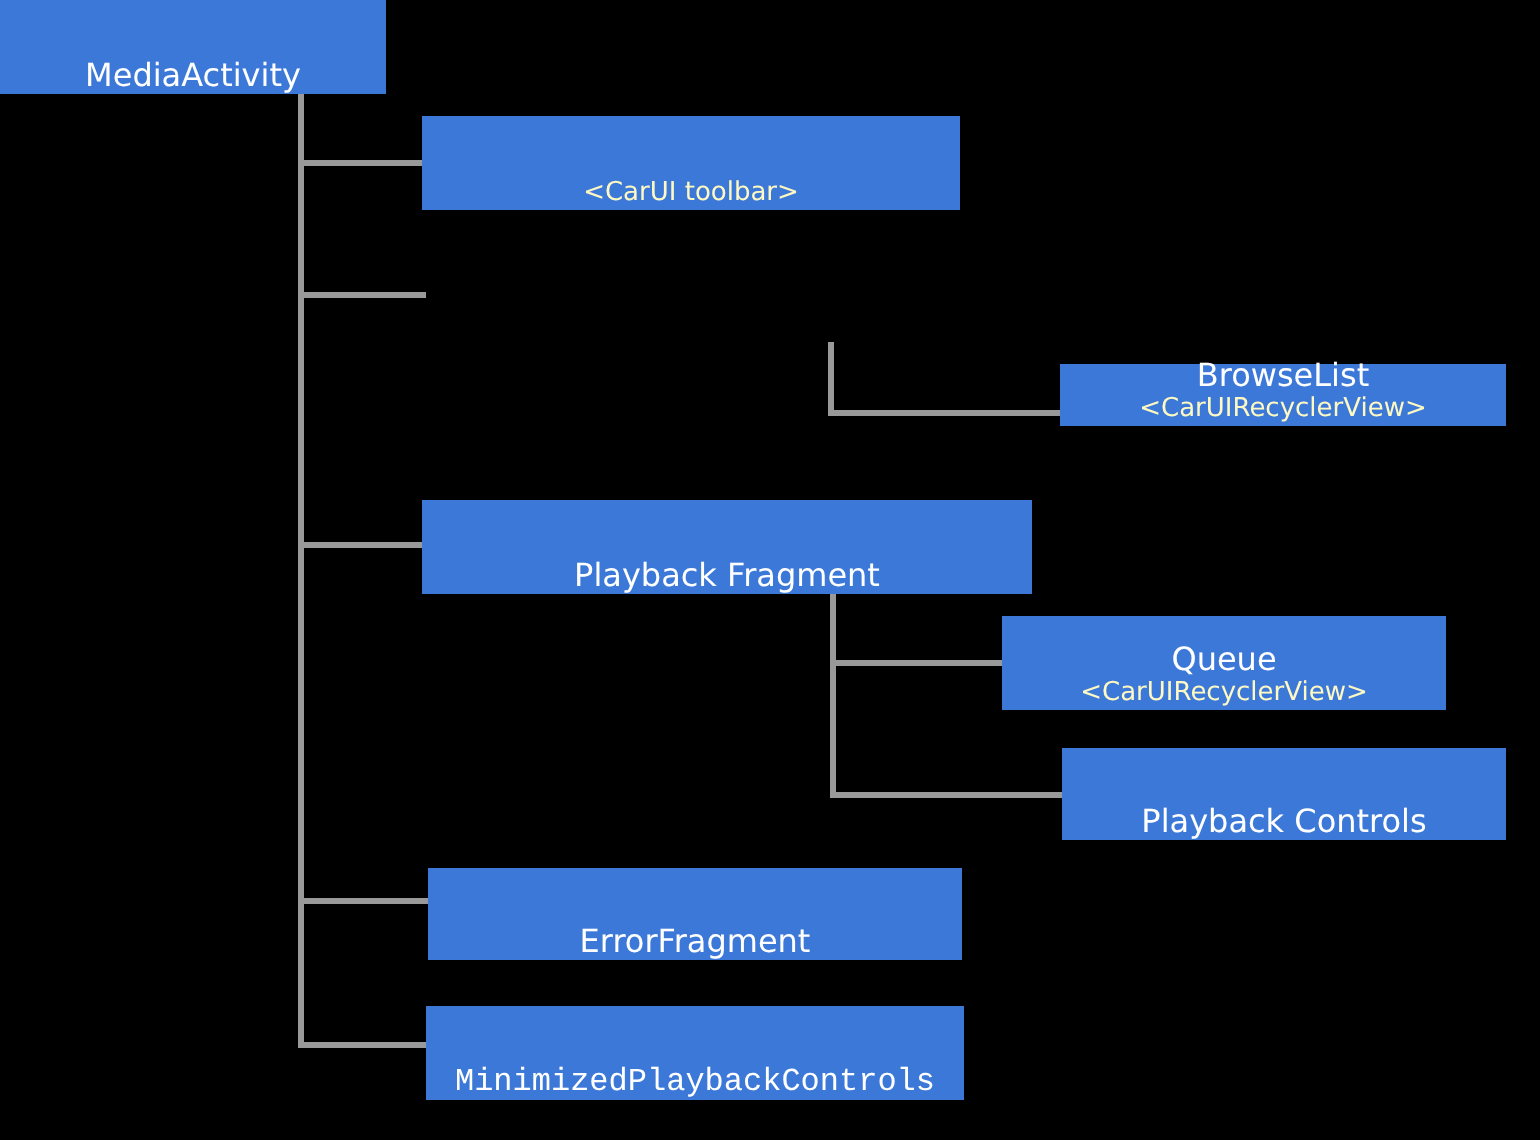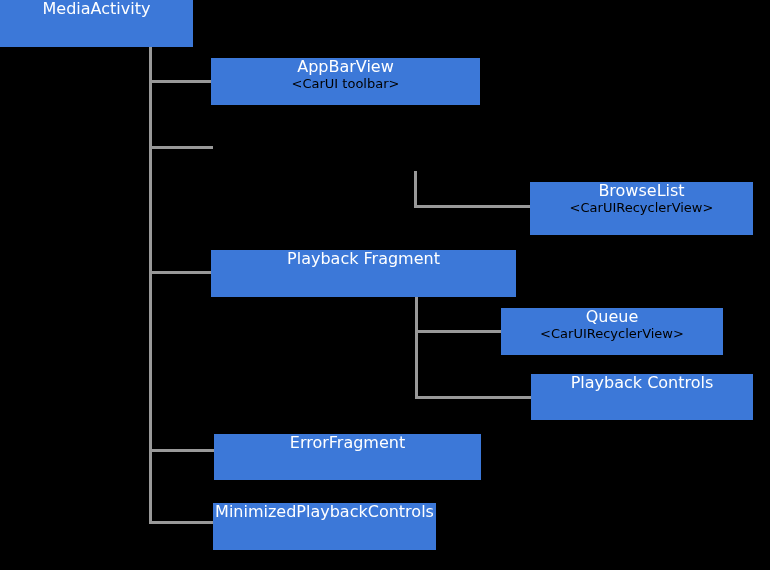--- a/index.html
+++ b/index.html
@@ -15,53 +15,53 @@
     overflow: hidden;
     font-family: "DejaVu Sans", sans-serif;
   }
   .node {
     position: absolute;
     background: #3c78d8;
     color: #ffffff;
     display: flex;
     flex-direction: column;
     align-items: center;
-    justify-content: flex-start;
+    justify-content: flex-end;
     box-sizing: border-box;
     text-align: center;
     line-height: 1.15;
   }
   .node-title {
     font-size: 16px;
     color: #ffffff;
     white-space: nowrap;
   }
   .node-sub {
     font-size: 13px;
-    color: #000000;
+    color: #fef9c3;
     white-space: nowrap;
     margin-top: 1px;
   }
   .edge {
     position: absolute;
     background: #999999;
   }
   .edge-v { width: 3px; }
   .edge-h { height: 3px; }
 
   
   #node-mediaactivity            { left: 0px;   top: 0px;   width: 193px; height: 47px; }
   #node-appbarview               { left: 211px; top: 58px;  width: 269px; height: 47px; }
   #node-browsefragment           { left: 211px; top: 125px; width: 268px; height: 46px; }
-  #node-browselist               { left: 530px; top: 182px; width: 223px; height: 53px; }
+  #node-browselist               { left: 530px; top: 182px; width: 223px; height: 31px; }
   #node-playbackfragment         { left: 211px; top: 250px; width: 305px; height: 47px; }
   #node-queue                    { left: 501px; top: 308px; width: 222px; height: 47px; }
   #node-playbackcontrols         { left: 531px; top: 374px; width: 222px; height: 46px; }
   #node-errorfragment            { left: 214px; top: 434px; width: 267px; height: 46px; }
-  #node-minimizedplaybackcontrols{ left: 213px; top: 503px; width: 223px; height: 47px; }
+  #node-minimizedplaybackcontrols{ left: 213px; top: 503px; width: 269px; height: 47px; font-family: Liberation Mono, monospace; }
 
   
   #edge-trunk-main      { left: 149px; top: 47px;  height: 477px; }
   #edge-branch-appbar   { left: 149px; top: 80px;  width: 64px; }
   #edge-branch-browse   { left: 149px; top: 146px; width: 64px; }
   #edge-branch-playback { left: 149px; top: 271px; width: 64px; }
   #edge-branch-error    { left: 149px; top: 449px; width: 67px; }
   #edge-branch-minimized{ left: 149px; top: 521px; width: 66px; }
 
   
@@ -90,21 +90,20 @@
 
   <div class="edge edge-v" id="edge-playback-vert"></div>
   <div class="edge edge-h" id="edge-queue-horiz"></div>
   <div class="edge edge-h" id="edge-controls-horiz"></div>
 
   <div class="node" id="node-mediaactivity">
     <div class="node-title">MediaActivity</div>
   </div>
 
   <div class="node" id="node-appbarview">
-    <div class="node-title">AppBarView</div>
     <div class="node-sub">&lt;CarUI toolbar&gt;</div>
   </div>
 
 
   <div class="node" id="node-browselist">
     <div class="node-title">BrowseList</div>
     <div class="node-sub">&lt;CarUIRecyclerView&gt;</div>
   </div>
 
   <div class="node" id="node-playbackfragment">

